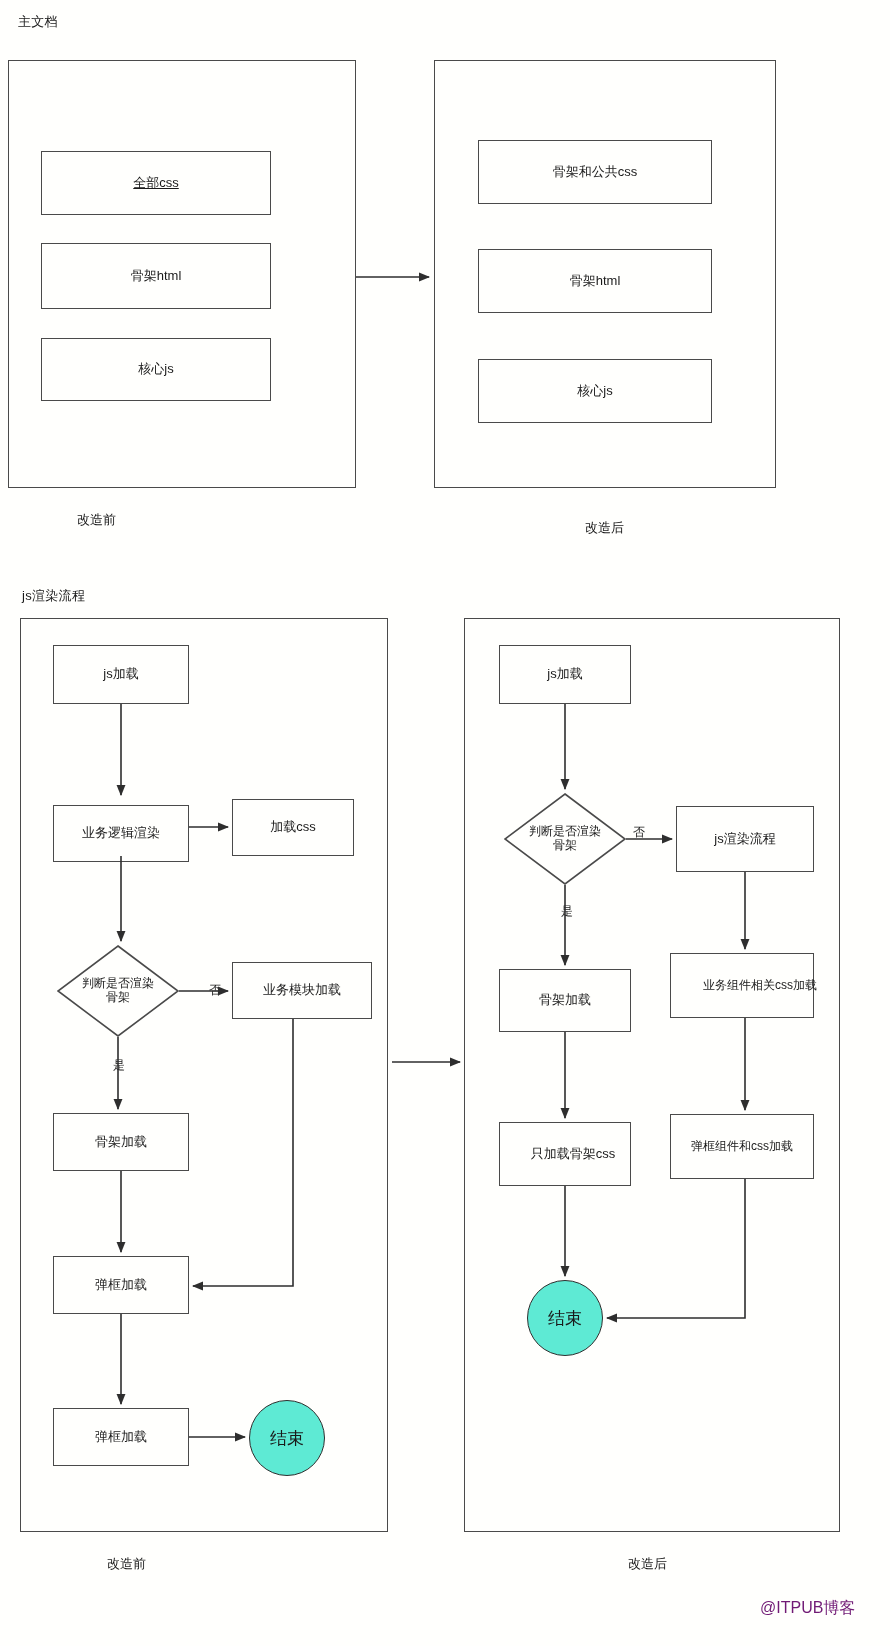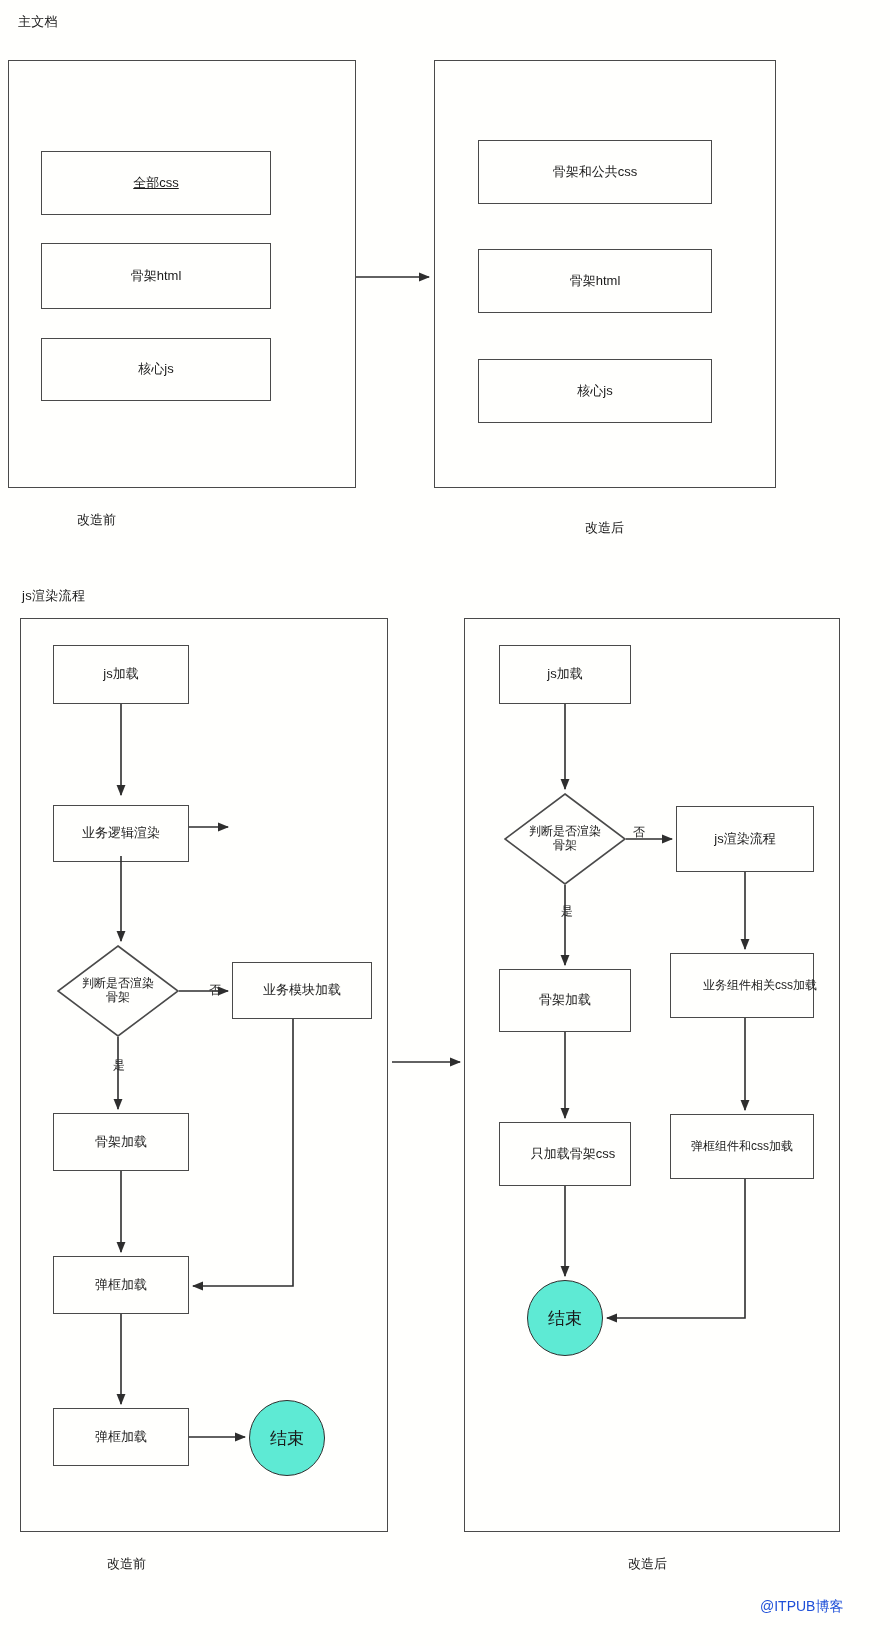--- a/index.html
+++ b/index.html
@@ -96,22 +96,22 @@
   svg.wires {
     position: absolute;
     left: 0; top: 0;
     width: 890px;
     height: 1646px;
     pointer-events: none;
     overflow: visible;
   }
   .watermark {
     position: absolute;
-    font-size: 14px;
-    color: #1d4ed8;
+    font-size: 16px;
+    color: #701a75;
     white-space: nowrap;
   }
 </style>
 </head>
 <body>
 
 <div id="canvas">
 
   <div class="sec-title" style="left:18px; top:13px;text-align:center;">主文档</div>
 
@@ -131,20 +131,21 @@
   <div class="caption" style="left:585px; top:519px;">改造后</div>
 
   <div class="sec-title" style="left:22px; top:587px;">js渲染流程</div>
 
   <div class="panel" style="left:20px; top:618px; width:368px; height:914px;"></div>
 
   <div class="node" style="left:53px; top:645px; width:136px; height:59px;">js加载</div>
 
   <div class="node" style="left:53px; top:799px; width:136px; height:57px;margin-top:6px;">业务逻辑渲染</div>
 
+  <div class="node" style="left:232px; top:799px; width:122px; height:57px;">加载css</div>
 
   <div class="diamond-wrap" style="left:57px; top:945px; width:122px; height:92px;">
     <svg class="diamond-shape" viewBox="0 0 122 92" preserveAspectRatio="none">
       <polygon points="61,1 121,46 61,91 1,46" fill="#fffffd" stroke="#4a4a4a" stroke-width="1.6"></polygon>
     </svg>
     <div class="diamond-label">判断是否渲染
 骨架</div>
   </div>
 
   <div class="node" style="left:232px; top:962px; width:140px; height:57px;">业务模块加载</div>

